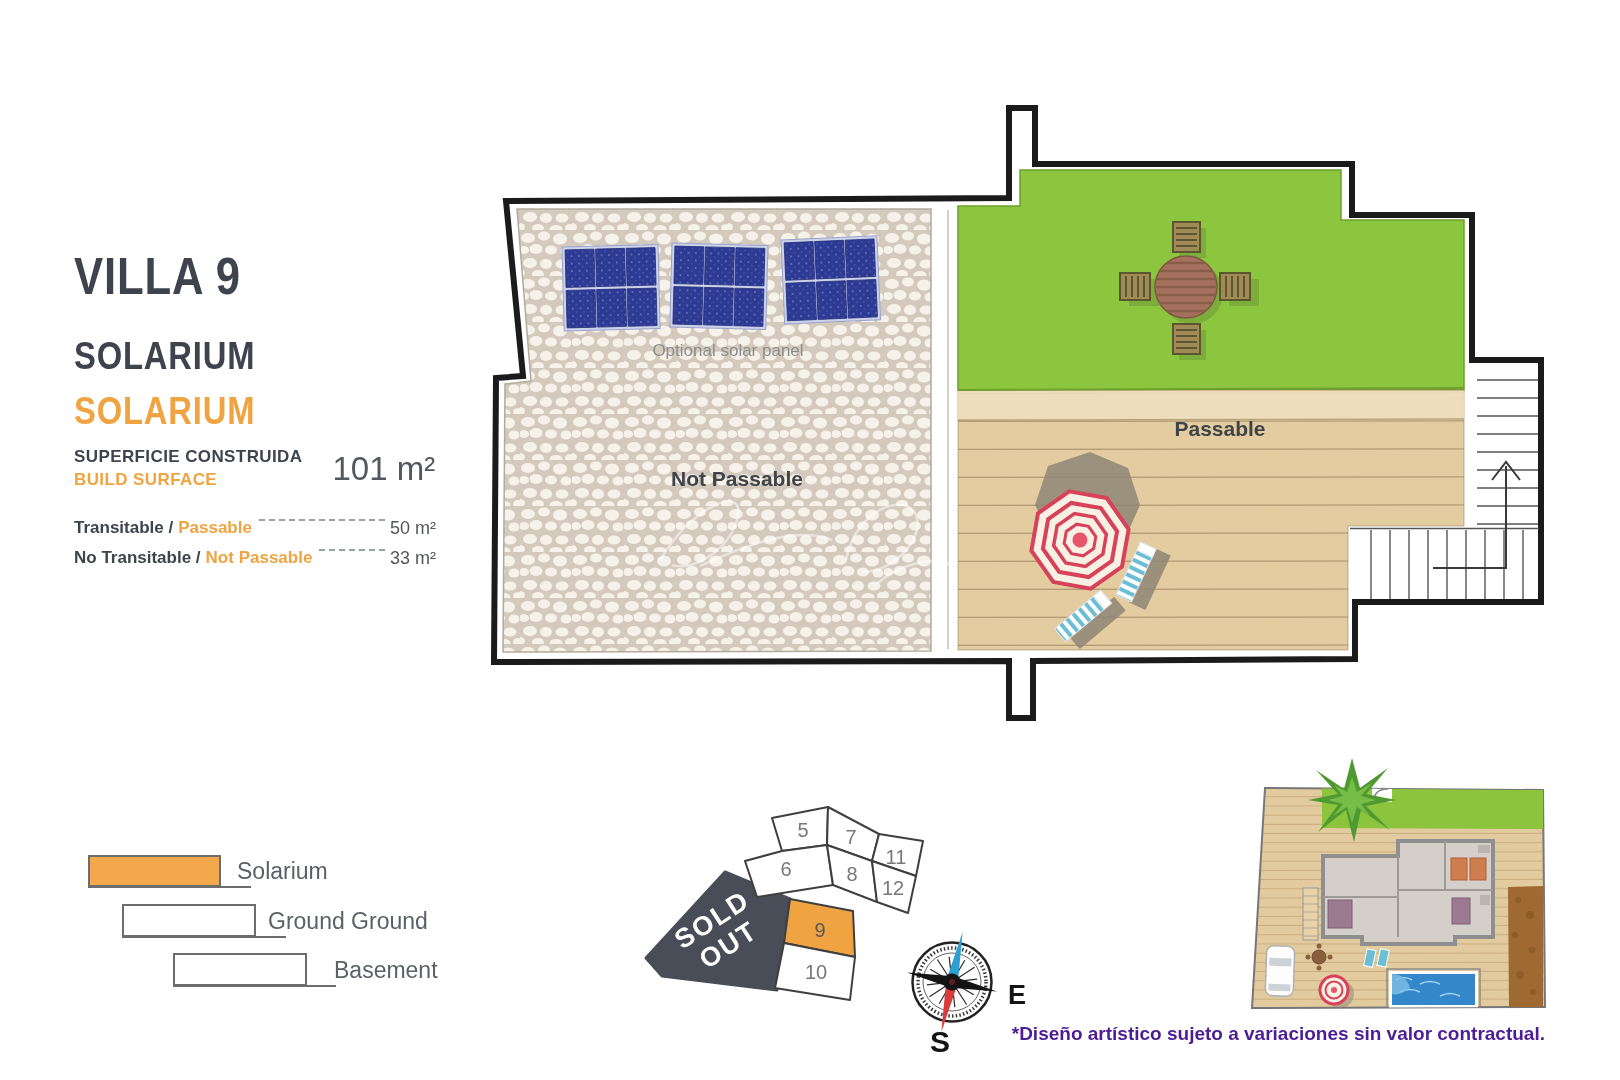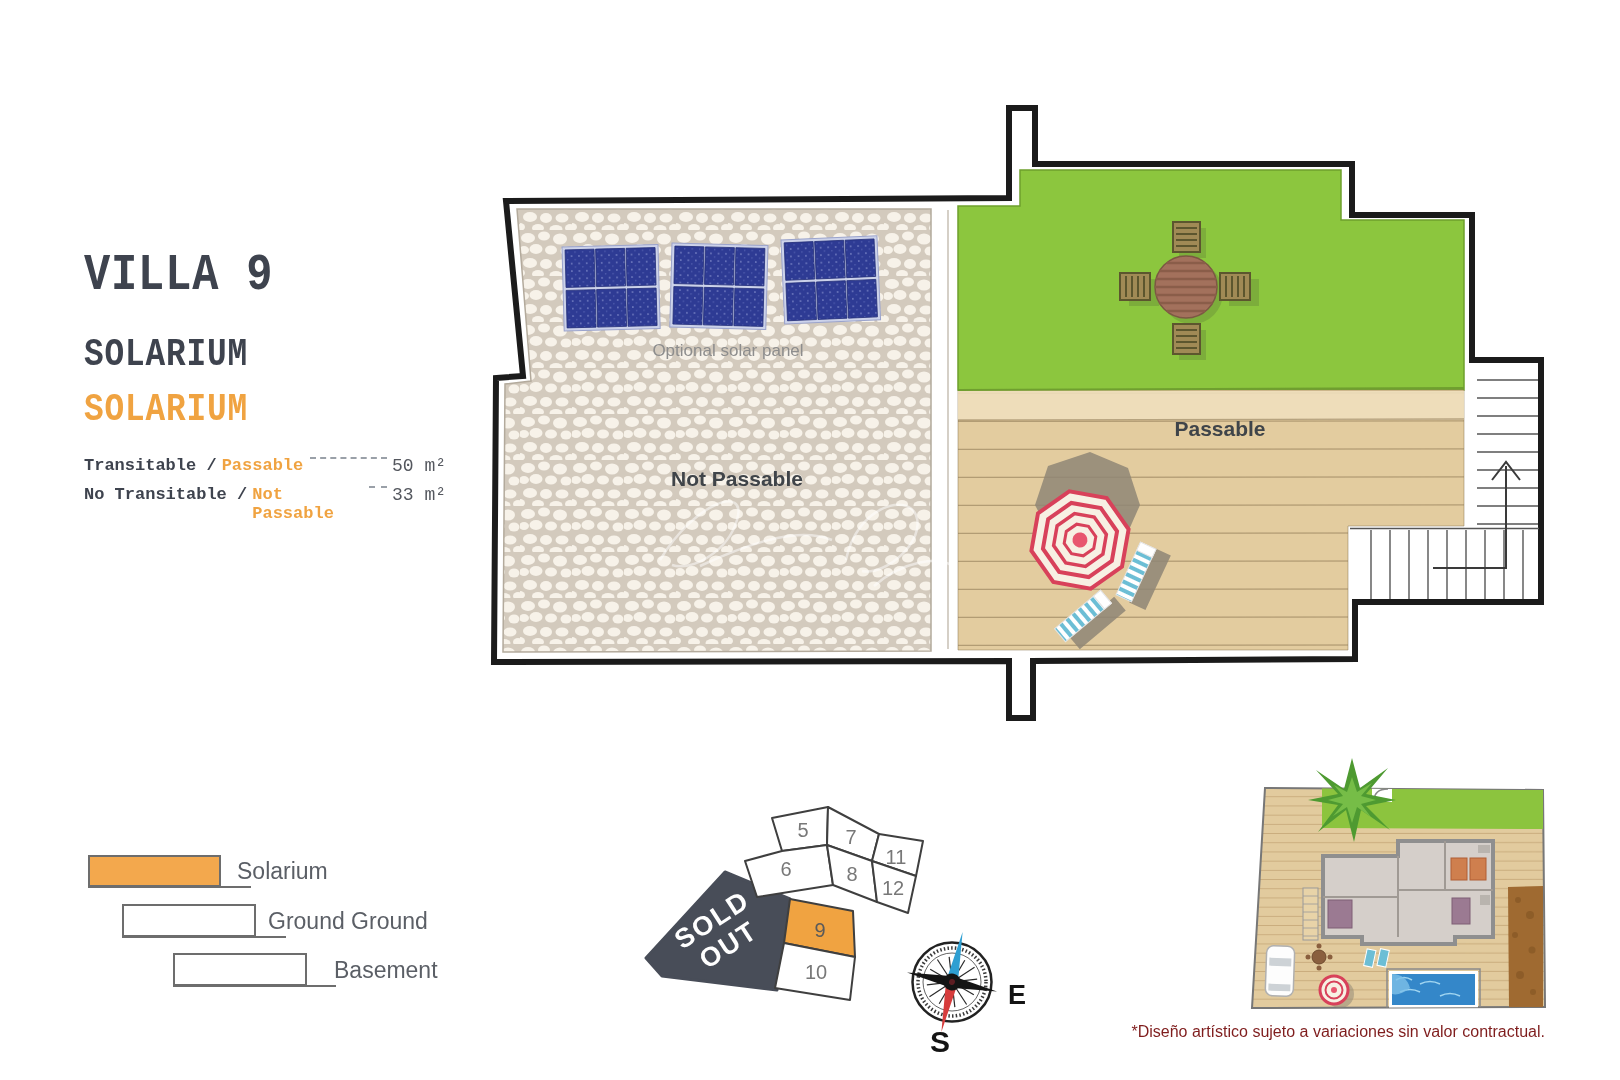--- a/index.html
+++ b/index.html
@@ -1,20 +1,20 @@
 <!DOCTYPE html>
 <html><head>
 <meta charset="utf-8">
 <style>
   html,body{margin:0;padding:0;background:#ffffff;}
   body{font-family:"Liberation Sans", sans-serif;}
   .canvas{position:relative;width:1620px;height:1080px;background:#fff;overflow:hidden;}
   .abs{position:absolute;}
   
-  .info{position:absolute;left:84px;top:250px;width:380px;font-family:Liberation Mono, monospace;}
+  .info{position:absolute;left:74px;top:250px;width:380px;}
   .villa-title{font-size:52px;font-weight:bold;color:#3e434e;line-height:1;}
   .villa-title>span,.floor-name>span{display:inline-block;transform:scaleX(.84);transform-origin:left center;letter-spacing:1px;}
   .floor-name{font-size:39px;font-weight:bold;color:#3e434e;line-height:1;margin-top:34px;}
   .floor-name.accent{color:#f0a341;margin-top:16px;}
   .surface-row{display:flex;align-items:center;margin-top:16px;}
   .surface-labels div{font-size:17px;font-weight:800;letter-spacing:.4px;color:#3e434e;line-height:1.35;}
   .surface-labels .en{color:#f0a341;}
   .surface-value{font-size:33px;color:#54575e;margin-left:30px;}
   .area-rows{margin-top:26px;width:362px;}
   .area-row{display:flex;align-items:flex-start;margin-top:9px;}
@@ -22,32 +22,39 @@
   .area-label-accent{font-size:17px;font-weight:600;color:#f0a341;margin-left:5px;}
   .leader{flex:1;border-bottom:2px dashed #9aa0a8;margin:0 5px 5px 7px;height:1px;min-width:18px;}
   .area-value{font-size:18px;color:#54575e;white-space:nowrap;}
   
   .legend-box{position:absolute;box-sizing:border-box;border:2px solid #6d6d6d;background:#fff;}
   .legend-box.orange{background:#f3a84d;}
   .legend-line{position:absolute;height:2px;background:#6d6d6d;}
   .legend-label{position:absolute;font-size:23px;color:#5b5f66;}
   
   .disclaimer{position:absolute;right:75px;top:1020px;width:600px;text-align:right;
-    font-size:16px;color:#7f1d1d;line-height:1.45;font-weight:400;}
+    font-size:19px;color:#4c1d95;line-height:1.45;font-weight:700;}
   svg text{font-family:"Liberation Sans", sans-serif;}
 </style>
 </head>
 <body>
 
 <div class="canvas">
 
   <div class="info">
     <div class="villa-title"><span>VILLA 9</span></div>
     <div class="floor-name"><span>SOLARIUM</span></div>
     <div class="floor-name accent"><span>SOLARIUM</span></div>
+    <div class="surface-row">
+      <div class="surface-labels">
+        <div class="es">SUPERFICIE CONSTRUIDA</div>
+        <div class="en">BUILD SURFACE</div>
+      </div>
+      <div class="surface-value">101 m²</div>
+    </div>
     <div class="area-rows">
       <div class="area-row">
         <span class="area-label">Transitable /</span>
         <span class="area-label-accent">Passable</span>
         <span class="leader"></span>
         <span class="area-value">50 m²</span>
       </div>
       <div class="area-row">
         <span class="area-label">No Transitable /</span>
         <span class="area-label-accent">Not Passable</span>

